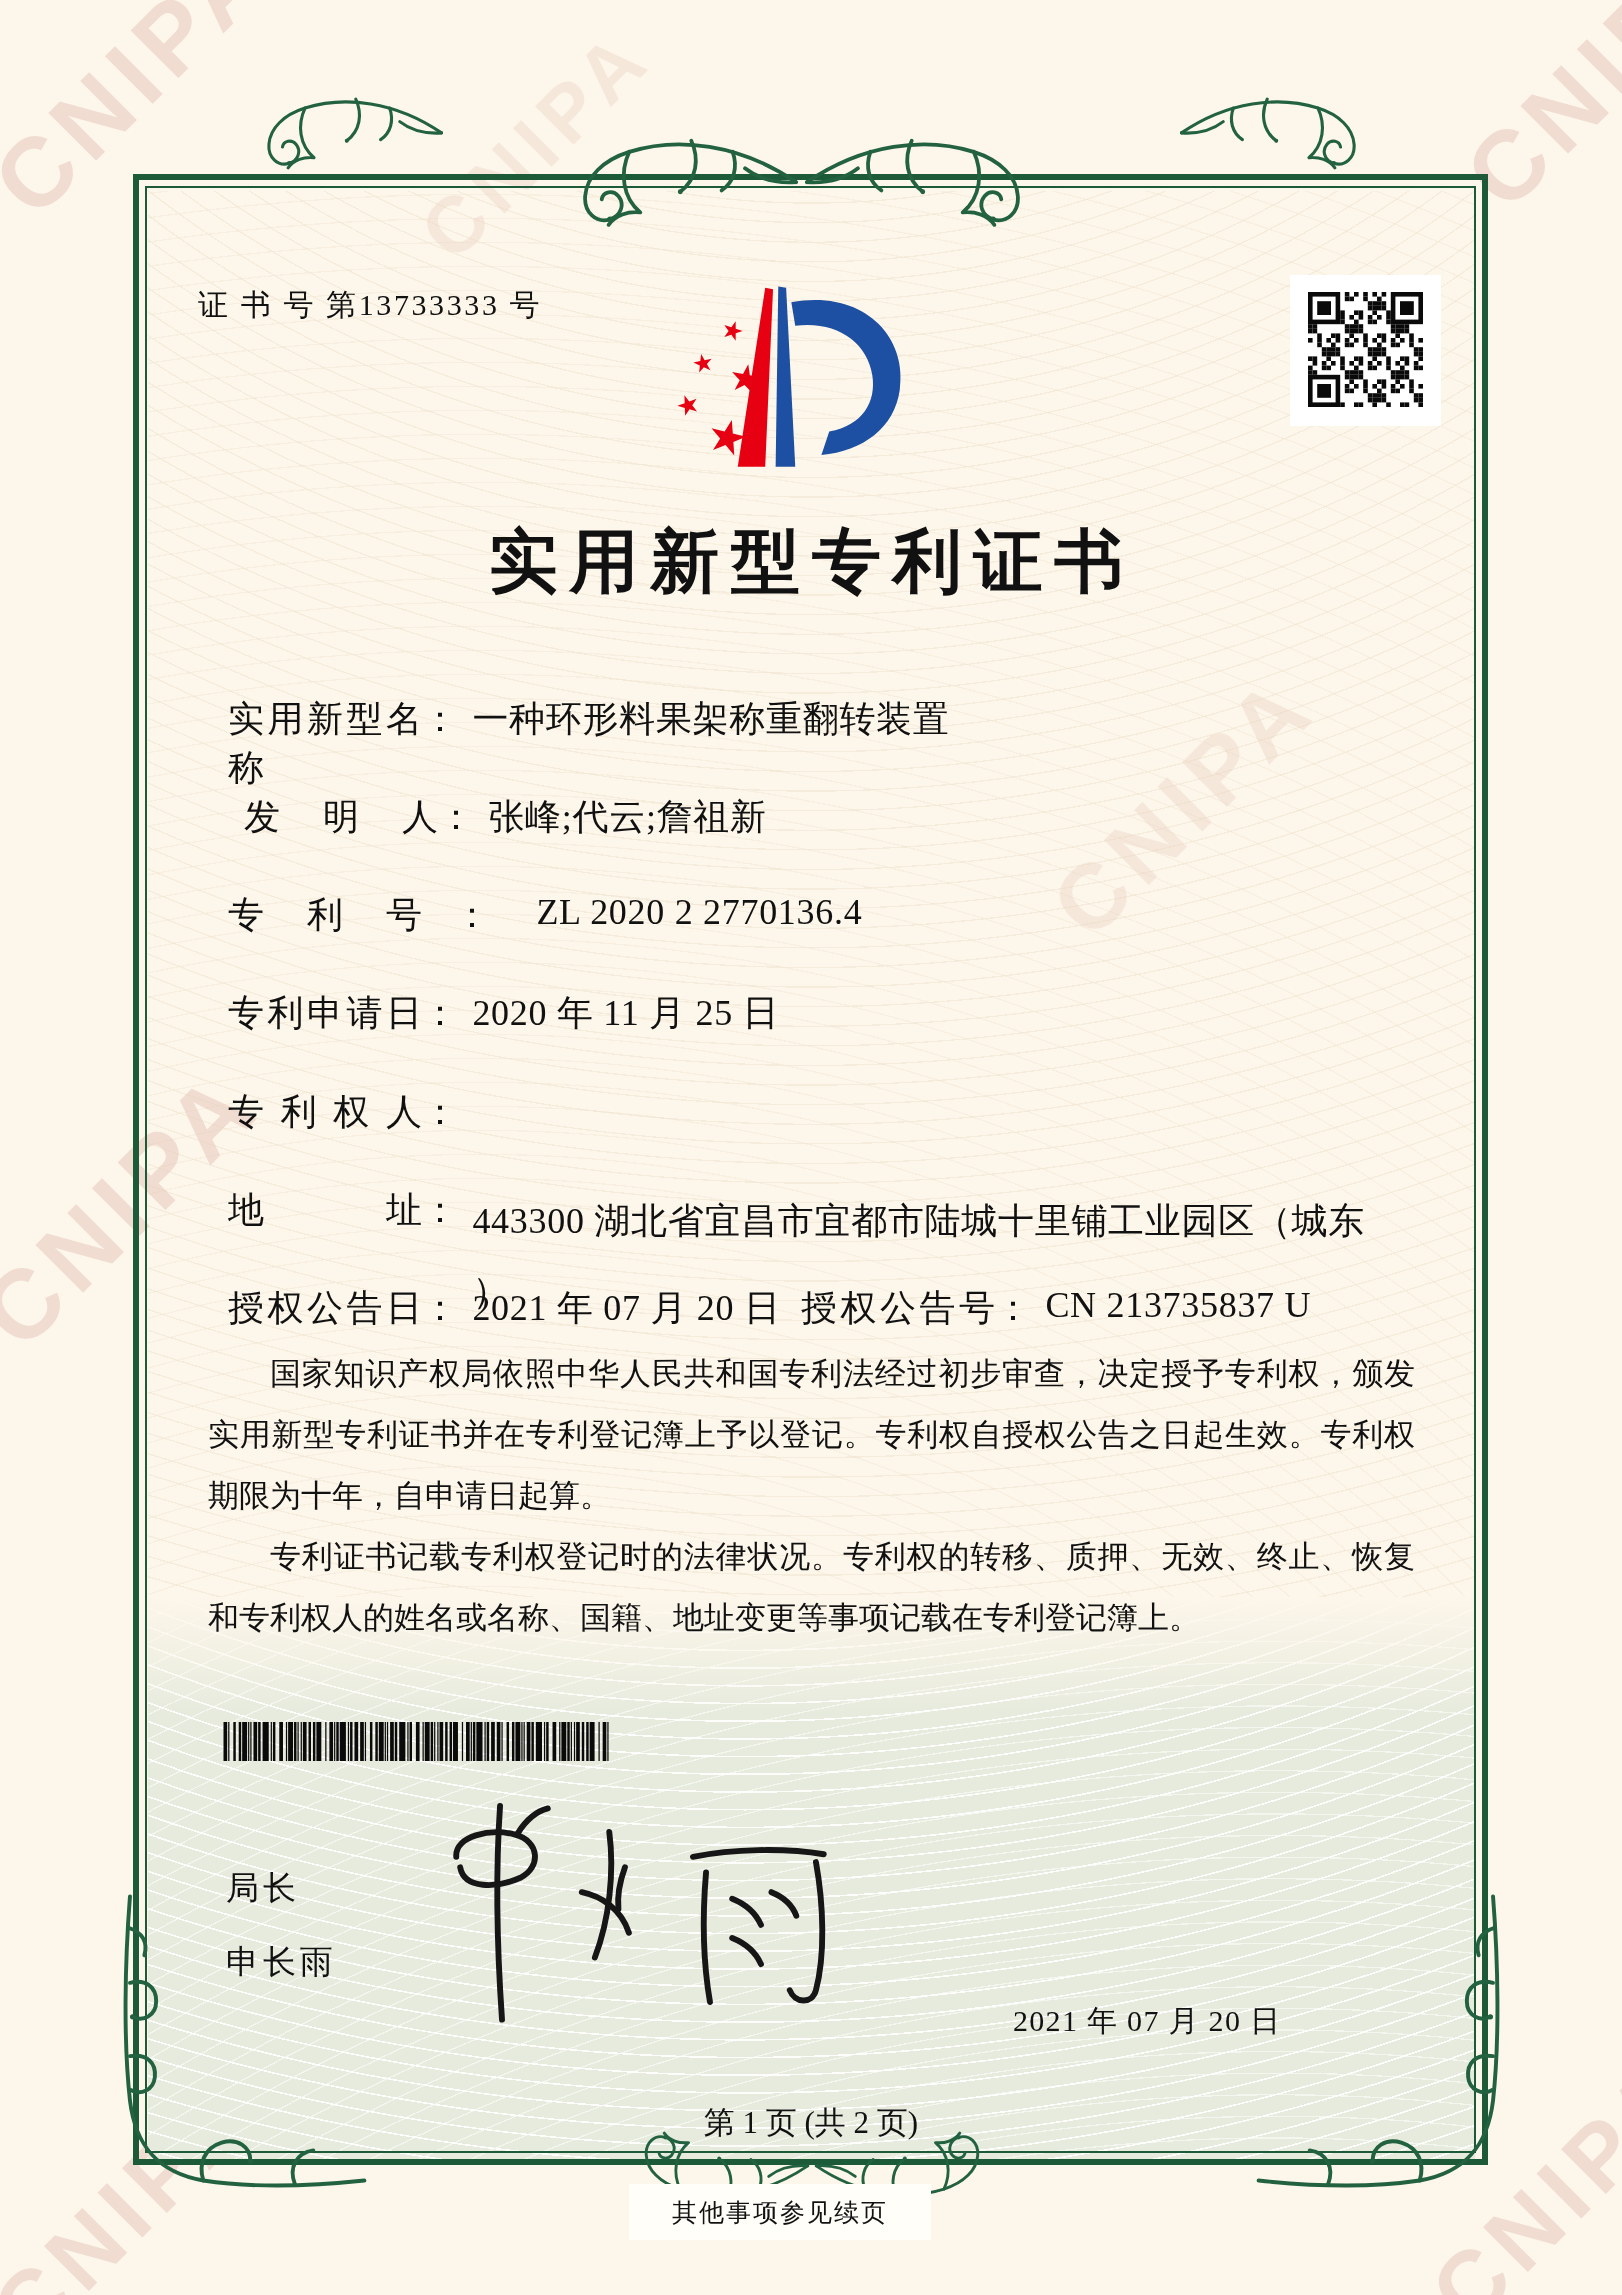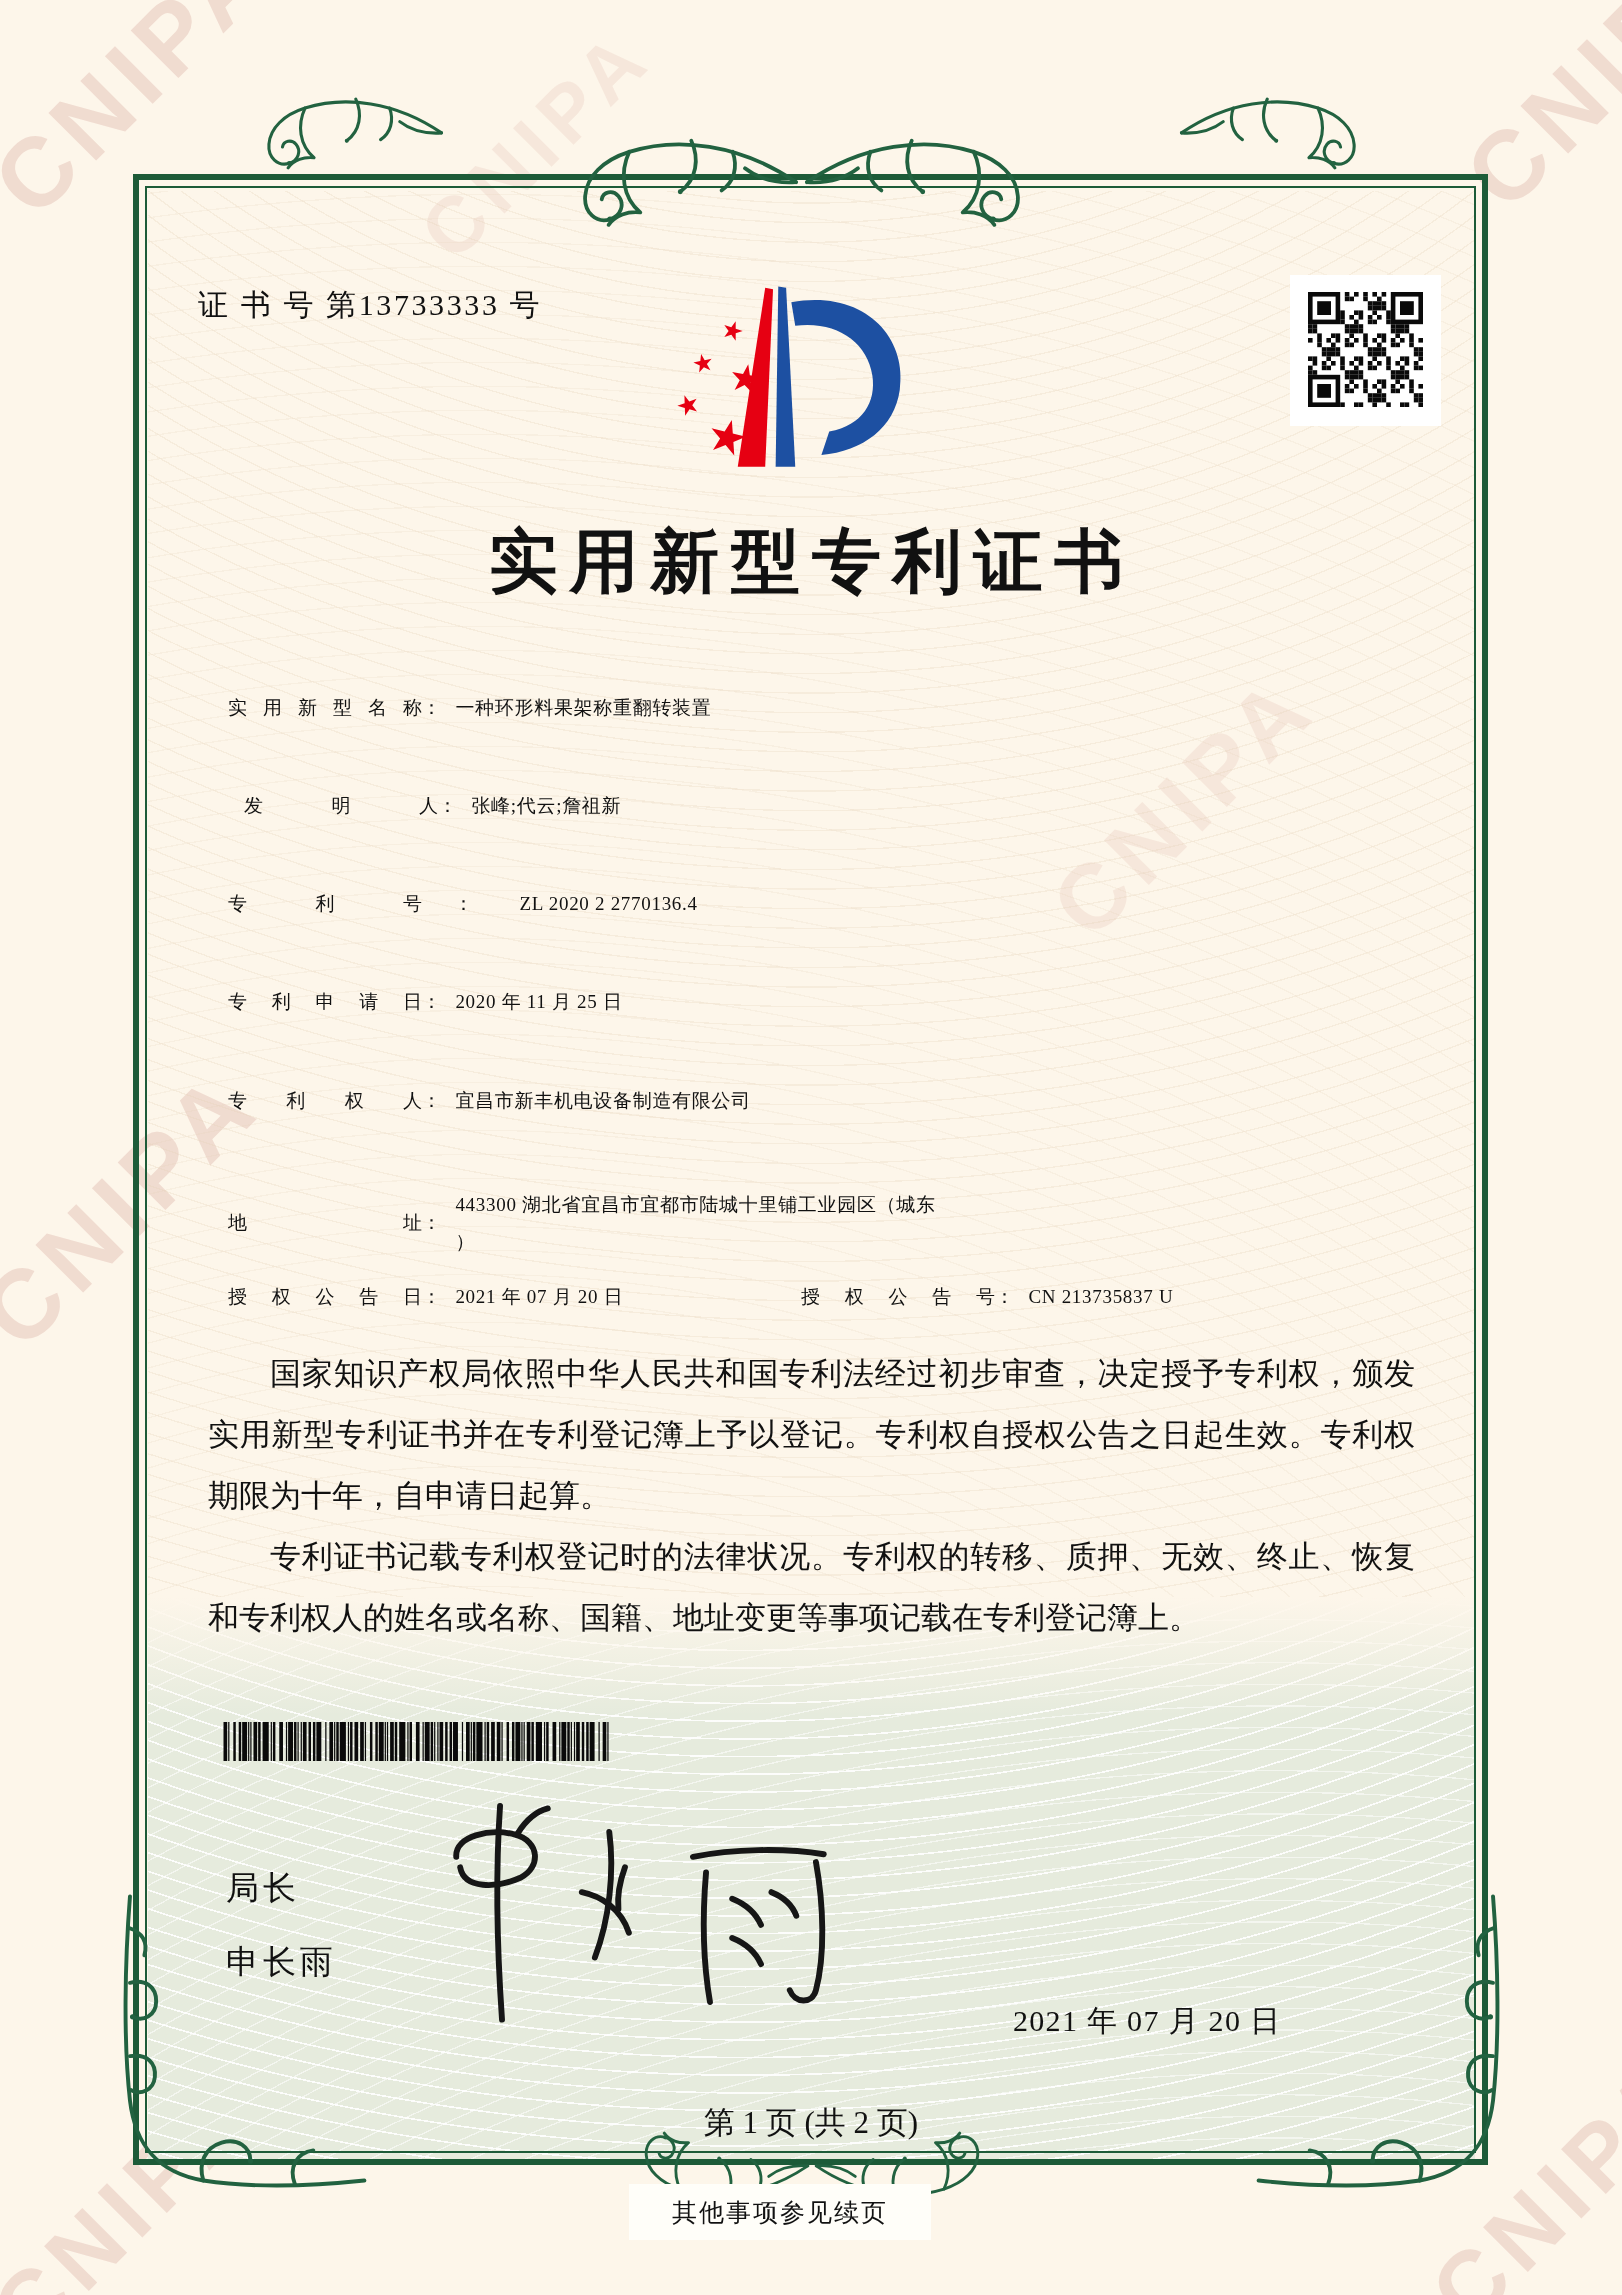--- a/index.html
+++ b/index.html
@@ -22,21 +22,21 @@
   .green-zone-fade{position:absolute;left:0;top:0;right:0;height:118px;
     background:linear-gradient(#fdf6ea, rgba(253,246,234,0));}
   
   .frame-outer{left:133px;top:174px;width:1343px;height:1979px;border:6.5px solid #1d5b38;z-index:1;}
   .frame-inner{left:145px;top:186px;width:1327px;height:1963px;border:2.6px solid #1d5b38;z-index:1;}
   .ornament{z-index:2;}
   
   .cert-no{left:198px;top:285px;font-size:30px;letter-spacing:2.6px;z-index:3;}
   .title{left:0;top:516px;width:1612px;text-align:center;font-size:69px;font-weight:bold;
          letter-spacing:11.8px;padding-left:11.8px;box-sizing:border-box;z-index:3;}
-  .row{display:flex;align-items:center;font-size:19px;z-index:3;}
+  .row{display:flex;align-items:flex-start;font-size:36px;z-index:3;}
   .f-label{display:inline-block;width:194px;text-align:justify;text-align-last:justify;flex:none;}
   .f-colon{flex:none;padding-right:14.4px;}
   .f-value{flex:none;letter-spacing:0.7px;}
   .f-value-multi{white-space:pre-line;width:982px;line-height:1.95;}
   .row-name{left:228px;top:695px;}
   .row-inventor{left:244px;top:793px;}
   .row-patent-no{left:228px;top:891px;gap:32px;}
   .row-filing{left:228px;top:989px;}
   .row-patentee{left:228px;top:1088px;}
   .row-address{left:228px;top:1186px;}
@@ -371,21 +371,20 @@
     <span class="f-value">ZL 2020 2 2770136.4</span>
   </div>
   <div class="abs row row-filing">
     <span class="f-label">专利申请日</span>
     <span class="f-colon">：</span>
     <span class="f-value">2020 年 11 月 25 日</span>
   </div>
   <div class="abs row row-patentee">
     <span class="f-label">专利权人</span>
     <span class="f-colon">：</span>
-    <span class="f-value">宜昌市新丰机电设备制造有限公司</span>
   </div>
   <div class="abs row row-address">
     <span class="f-label">地址</span>
     <span class="f-colon">：</span>
     <span class="f-value f-value-multi">443300 湖北省宜昌市宜都市陆城十里铺工业园区（城东
 ）</span>
   </div>
   <div class="abs row row-grant-date">
     <span class="f-label">授权公告日</span>
     <span class="f-colon">：</span>

